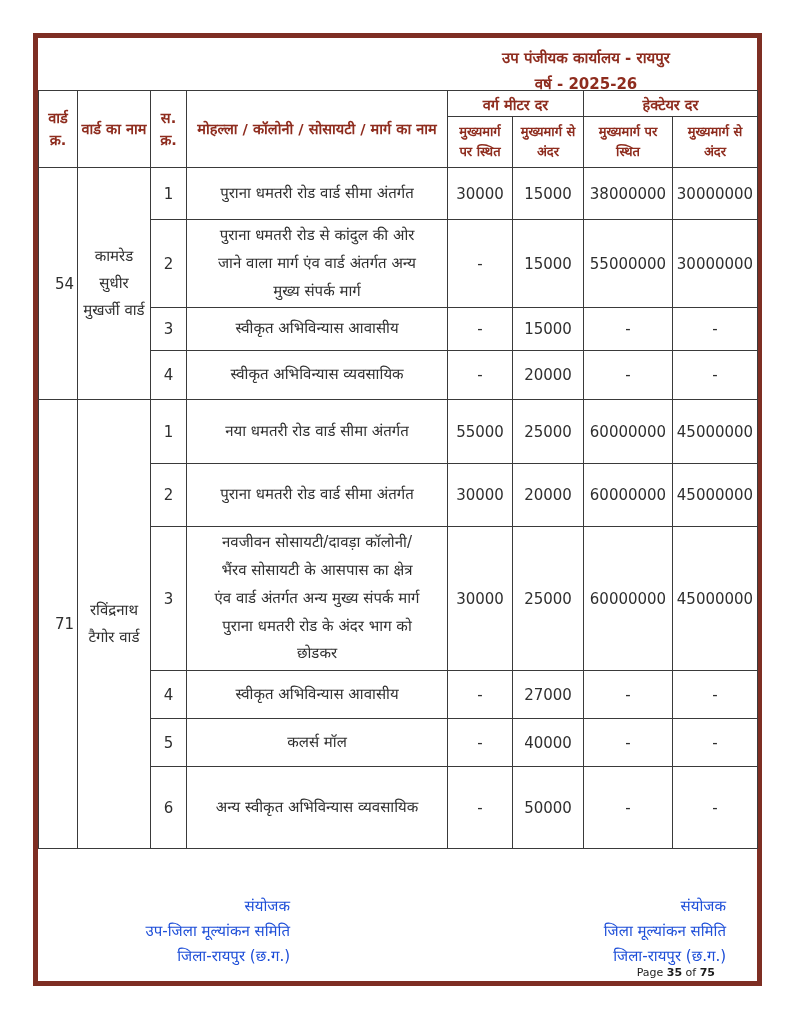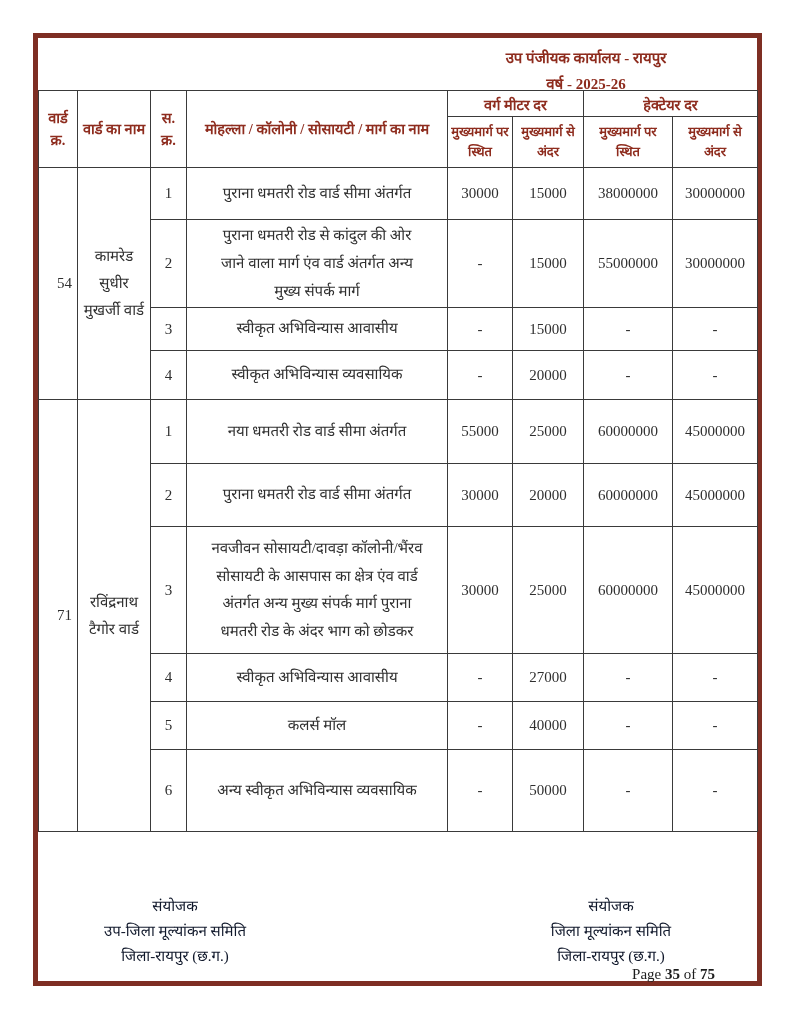--- a/index.html
+++ b/index.html
@@ -7,21 +7,20 @@
   body {
     background:#ffffff;
     font-family:"DejaVu Sans", sans-serif;
     color:#2f2f2f;
   }
   .page {
     position:relative;
     width:791px; height:1024px;
     background:#ffffff;
     overflow:hidden;
-    font-family:Liberation Serif, serif;
   }
   .sheet {
     position:absolute;
     left:33px; top:33px;
     width:729px; height:953px;
     border:5px solid #7e2e23;
     background:#ffffff;
   }
   .doc-header {
     position:absolute;
@@ -57,31 +56,31 @@
   tr.sub-header-row { height:51px; }
   tr.sub-header-row th { font-size:13px; line-height:1.55; font-weight:bold; }
   .rate-table tbody td { font-size:15px; color:#2f2f2f; }
   td.ward-no { font-size:15px;padding-left:16px; }
   td.ward-name { font-size:14.5px; line-height:1.8; padding:2px 4px; }
   td.locality-cell { line-height:1.85; padding:2px 24px; }
   td.rate-cell, td.serial-cell { font-size:15px; }
   .sig-block {
     position:absolute;
     width:230px;
-    text-align:center;
+    text-align:right;
     font-size:15px;
-    color:#0f172a;
+    color:#1d4ed8;
     line-height:25px;
   }
   .sig-left  { left:22px;  top:856px; }
   .sig-right { left:458px; top:856px; }
   .page-num {
     position:absolute;
     right:42px; top:928px;
-    font-size:15px;
+    font-size:11px;
     color:#1d1d1d;
   }
   .page-num b { font-weight:bold; }
 </style>
 </head>
 <body>
 
 <div class="page">
   <div class="sheet">
 

